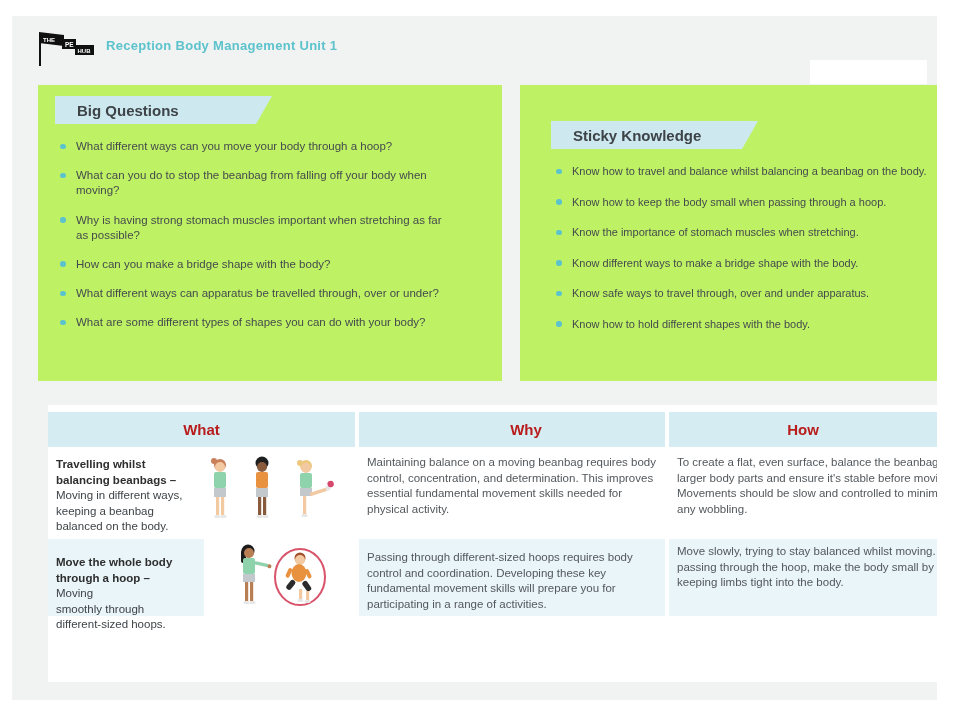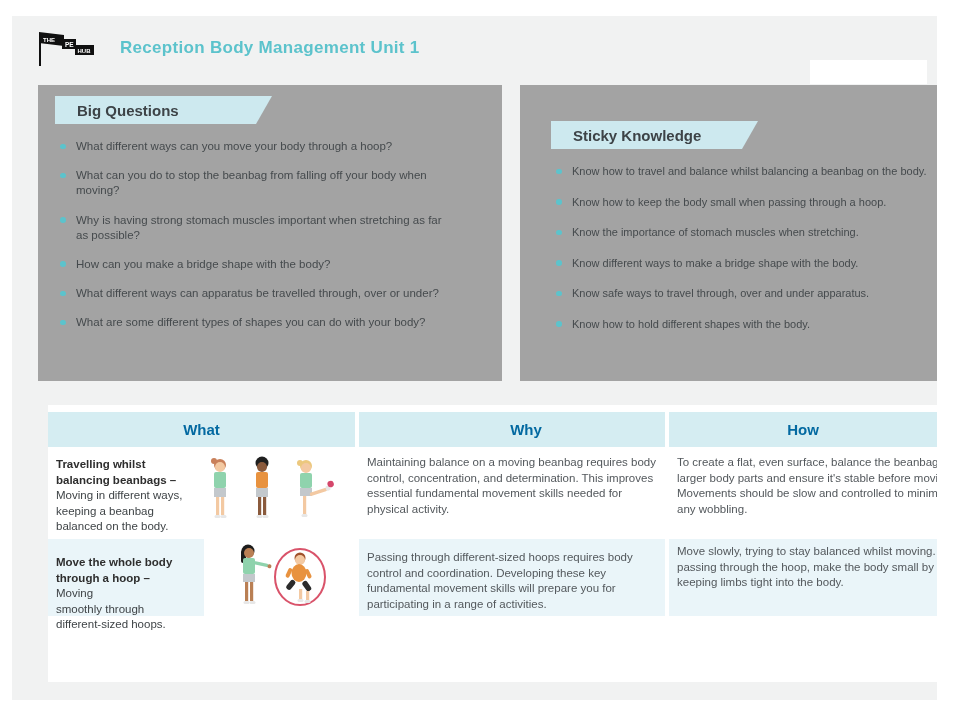--- a/index.html
+++ b/index.html
@@ -3,46 +3,46 @@
 <meta charset="utf-8">
 <style>
   * { margin:0; padding:0; box-sizing:border-box; }
   html,body { background:#ffffff; }
   body { font-family:"Liberation Sans","DejaVu Sans",sans-serif; }
   .page { position:relative; width:960px; height:720px; background:#ffffff; overflow:hidden; }
   .canvas { position:absolute; left:12px; top:16px; width:925px; height:684px; background:#f1f2f2; }
 
   
   .logo { position:absolute; left:36px; top:28px; width:62px; height:42px; }
-  .doc-title { position:absolute; left:120px; top:38px; font-size:17px; font-weight:bold;
+  .doc-title { position:absolute; left:106px; top:38px; font-size:13px; font-weight:bold;
                color:#5cc3cc; letter-spacing:.3px; }
   .white-tab { position:absolute; left:810px; top:60px; width:117px; height:24px; background:#ffffff; }
 
   
-  .panel { position:absolute; top:85px; height:296px; background:#a3a3a3; }
+  .panel { position:absolute; top:85px; height:296px; background:#bef264; }
   .panel-bq { left:38px;  width:464px; }
   .panel-sk { left:520px; width:417px; }
   .ribbon { margin-top:11px; height:28px; background:#cde9ef; display:flex; align-items:center;
             padding-left:22px; font-weight:bold; font-size:15px; color:#3d4347;
             clip-path:polygon(0 0,100% 0,calc(100% - 16px) 100%,0 100%); }
   .panel-bq .ribbon { margin-left:17px; width:217px; }
   .panel-sk .ribbon { margin-left:31px; width:207px;margin-top:36px; }
   .qlist { list-style:none; margin-top:15px; }
   .panel-bq .qlist { padding-left:22px; }
   .panel-sk .qlist { padding-left:36px; }
   .qlist li { position:relative; padding-left:16px; color:#454a4d; line-height:1.32; }
   .panel-bq .qlist li { font-size:11.5px; max-width:390px; margin-bottom:14px; }
   .panel-sk .qlist li { font-size:11px; white-space:nowrap; margin-bottom:16px; }
   .qlist li::before { content:""; position:absolute; left:0; top:4.5px; width:5.5px; height:5.5px;
                       border-radius:50%; background:#5cc3cc; }
 
   
   .table-card { position:absolute; left:48px; top:405px; width:889px; height:277px; background:#ffffff; overflow:hidden; }
   .th { position:absolute; top:7px; height:35px; background:#d5edf2; display:flex; align-items:center;
-        justify-content:center; font-weight:bold; font-size:15px; color:#0369a1; }
+        justify-content:center; font-weight:bold; font-size:15px; color:#b91c1c; }
   .th-what { left:0;     width:307px; }
   .th-why  { left:311px; width:306px;padding-left:28px; }
   .th-how  { left:621px; width:268px; }
 
   .pale { position:absolute; background:#eaf5f9; }
   .r2-what-bg { left:0;     top:134px; width:156px; height:77px; }
   .r2-why-bg  { left:311px; top:134px; width:306px; height:77px; }
   .r2-how-bg  { left:621px; top:134px; width:268px; height:77px; }
 
   .cell-text { position:absolute; font-size:11.5px; line-height:1.35; color:#53585c; white-space:pre-line; }

